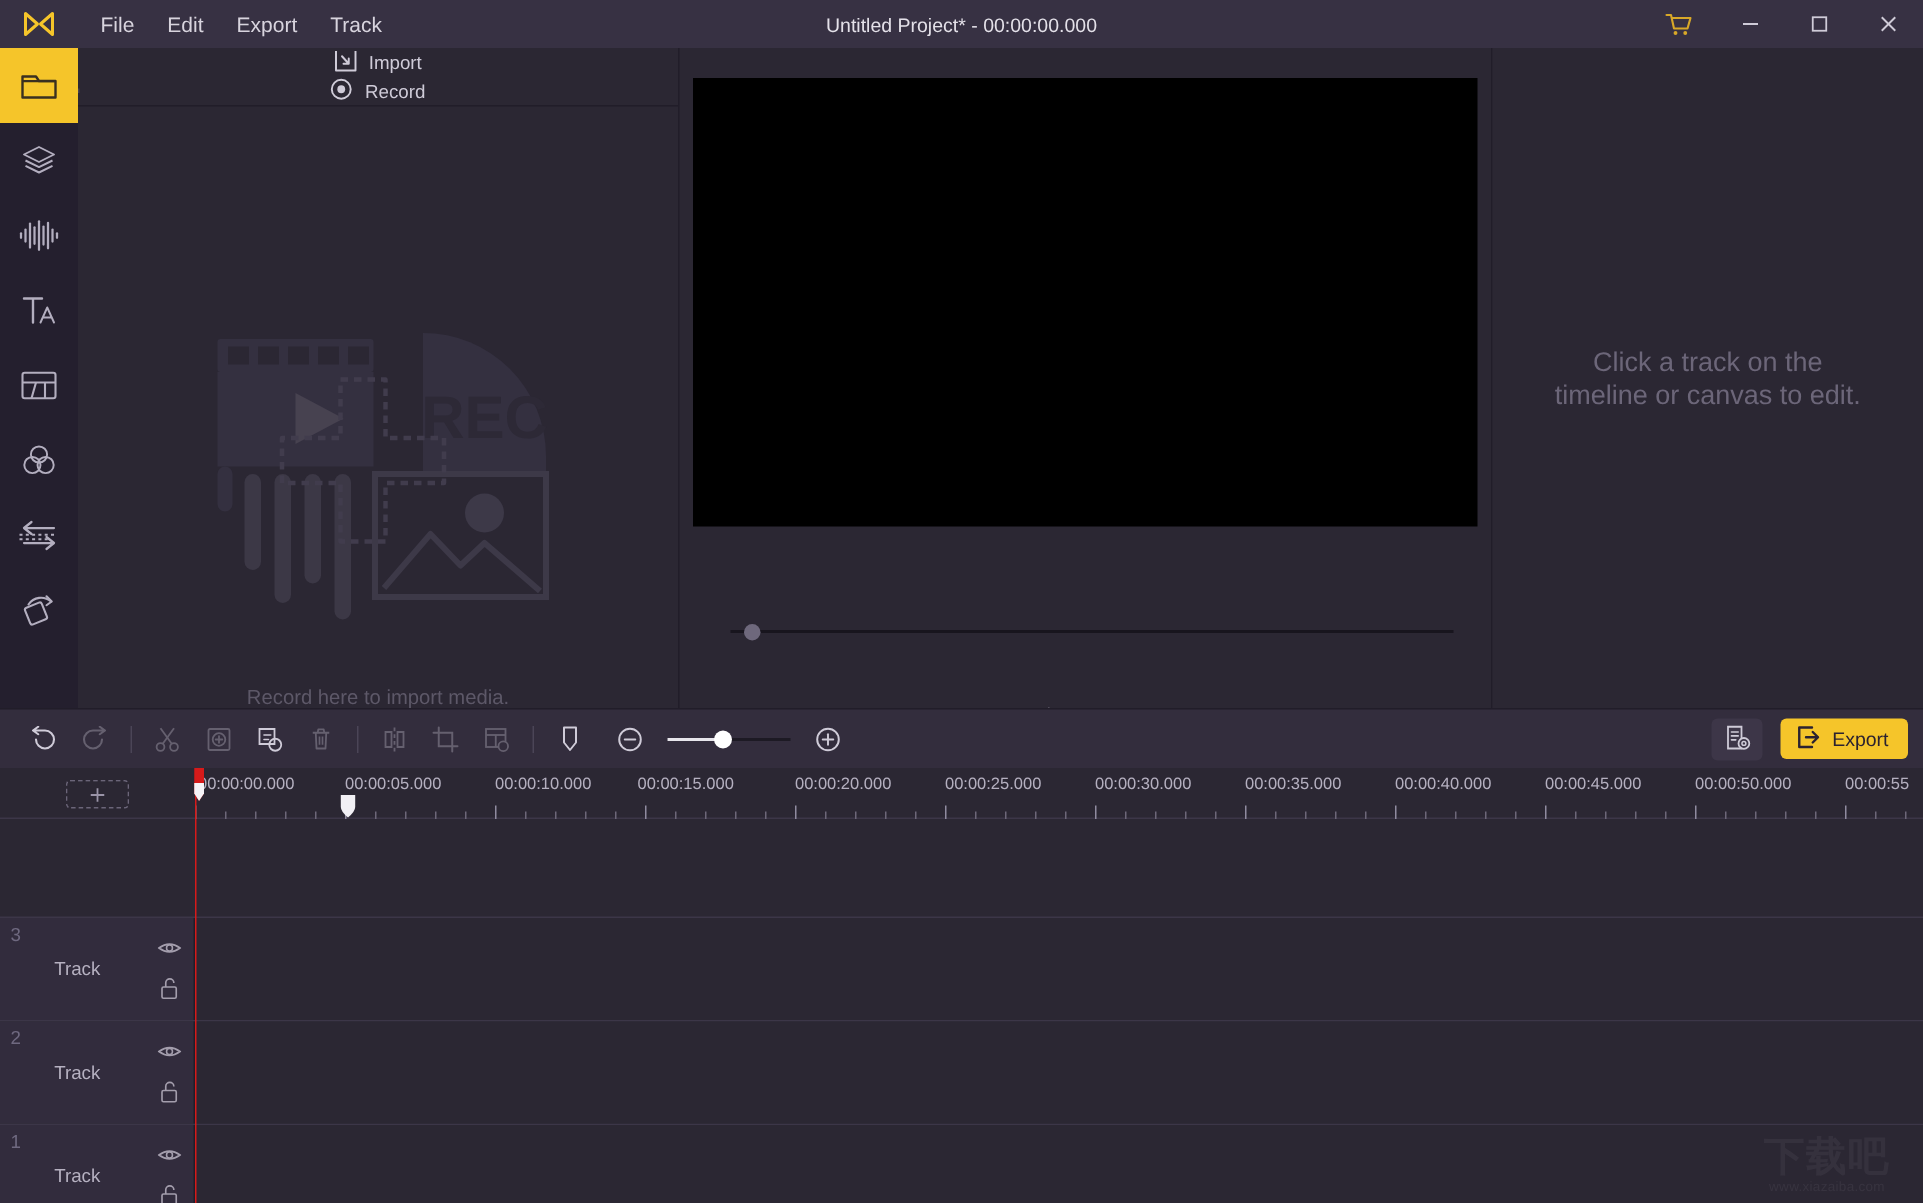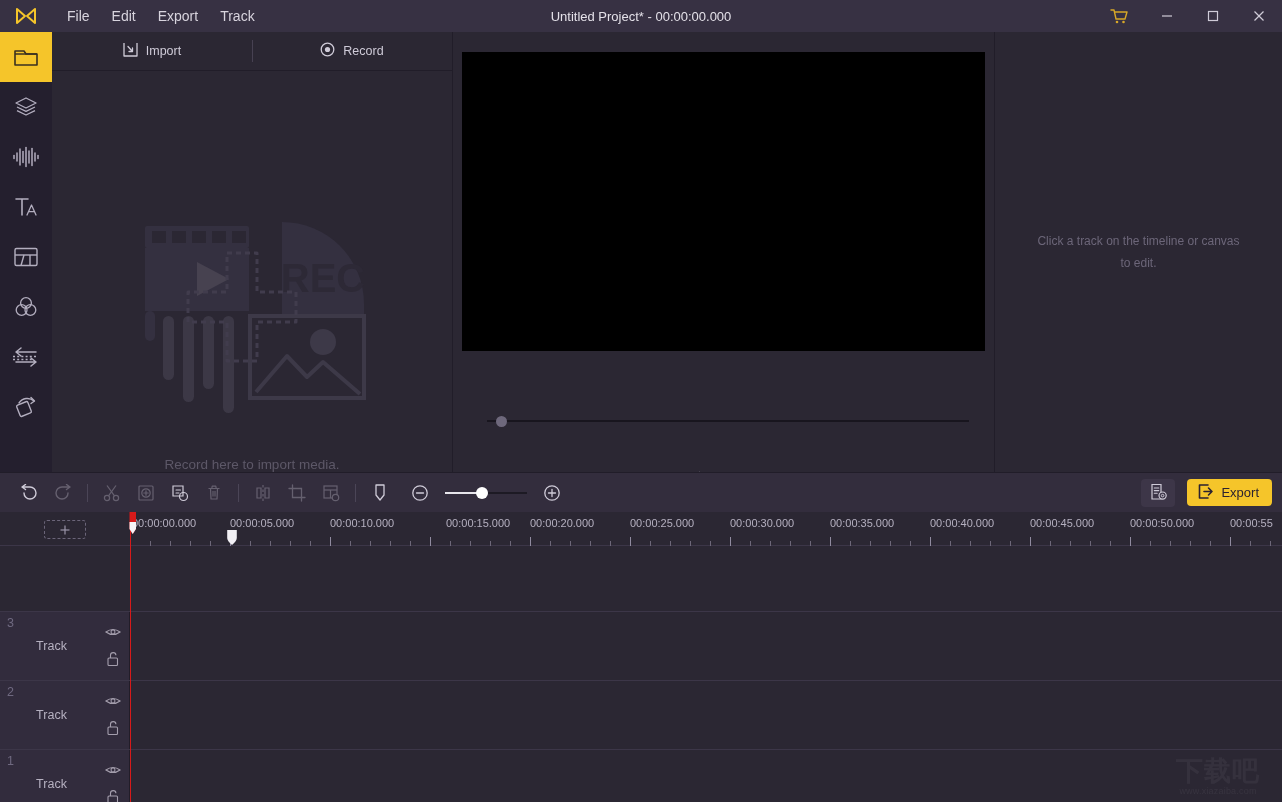--- a/index.html
+++ b/index.html
@@ -43,21 +43,21 @@
     width: 52px; height: 50px; display: flex; align-items: center; justify-content: center;
     cursor: default;
   }
   .rail-item.active { background: #f5c52a; }
 
   
   .media-panel {
     position: absolute; top: 32px; left: 52px; width: 400px; height: 440px;
     background: #2b2733;
   }
-  .tabs { display: flex; height: 39px; border-bottom: 1px solid #211d29; }
+  .tabs { display: flex; height: 39px; border-bottom: 1px solid #211d29; flex-direction: column; }
   .tab {
     flex: 1; display: flex; align-items: center; justify-content: center; gap: 8px;
     color: #cfcbd8; font-size: 12.5px; cursor: default; position: relative;
   }
   .tab + .tab::before {
     content: ""; position: absolute; left: 0; top: 8px; bottom: 8px; width: 1px;
     background: #474152;
   }
   .media-drop {
     height: 401px; display: flex; flex-direction: column;
@@ -94,21 +94,21 @@
   .transport { position: absolute; left: 0; right: 0; top: 0; display: flex; justify-content: center; align-items: center; gap: 11px; }
   .tbtn { width: 26px; height: 26px; display: flex; align-items: center; justify-content: center; cursor: pointer; }
   .right-ctrls { position: absolute; right: 18px; top: 2px; display: flex; gap: 16px; align-items: center; }
 
   
   .props {
     position: absolute; top: 32px; left: 995px; width: 287px; height: 440px;
     background: #2b2733; display: flex; align-items: center; justify-content: center;
   }
   .props-hint {
-    color: #6c6679; font-size: 12px; text-align: center; line-height: 22px;
+    color: #6c6679; font-size: 18px; text-align: center; line-height: 22px;
     width: 215px;
   }
 
   
   .toolbar {
     position: absolute; top: 472px; left: 0; width: 1282px; height: 40px;
     background: #332d3d; border-top: 1px solid #211d29;
     display: flex; align-items: center;
   }
   .tool {
@@ -539,21 +539,21 @@
           <line x1="6" y1="1.5" x2="6" y2="10.5" stroke="#9a94a8" stroke-width="1.2"></line>
           <line x1="1.5" y1="6" x2="10.5" y2="6" stroke="#9a94a8" stroke-width="1.2"></line>
         </svg>
       </div>
 
       <div class="ruler">
 
         <div class="tick-label" style="left:2px">00:00:00.000</div>
         <div class="tick-label" style="left:100px">00:00:05.000</div>
         <div class="tick-label" style="left:200px">00:00:10.000</div>
-        <div class="tick-label" style="left:316px">00:00:15.000</div>
+        <div class="tick-label" style="left:295px">00:00:15.000</div>
         <div class="tick-label" style="left:400px">00:00:20.000</div>
         <div class="tick-label" style="left:500px">00:00:25.000</div>
         <div class="tick-label" style="left:600px">00:00:30.000</div>
         <div class="tick-label" style="left:700px">00:00:35.000</div>
         <div class="tick-label" style="left:800px">00:00:40.000</div>
         <div class="tick-label" style="left:900px">00:00:45.000</div>
         <div class="tick-label" style="left:1000px">00:00:50.000</div>
         <div class="tick-label" style="left:1100px">00:00:55</div>
 
         <div id="ruler-ticks">

